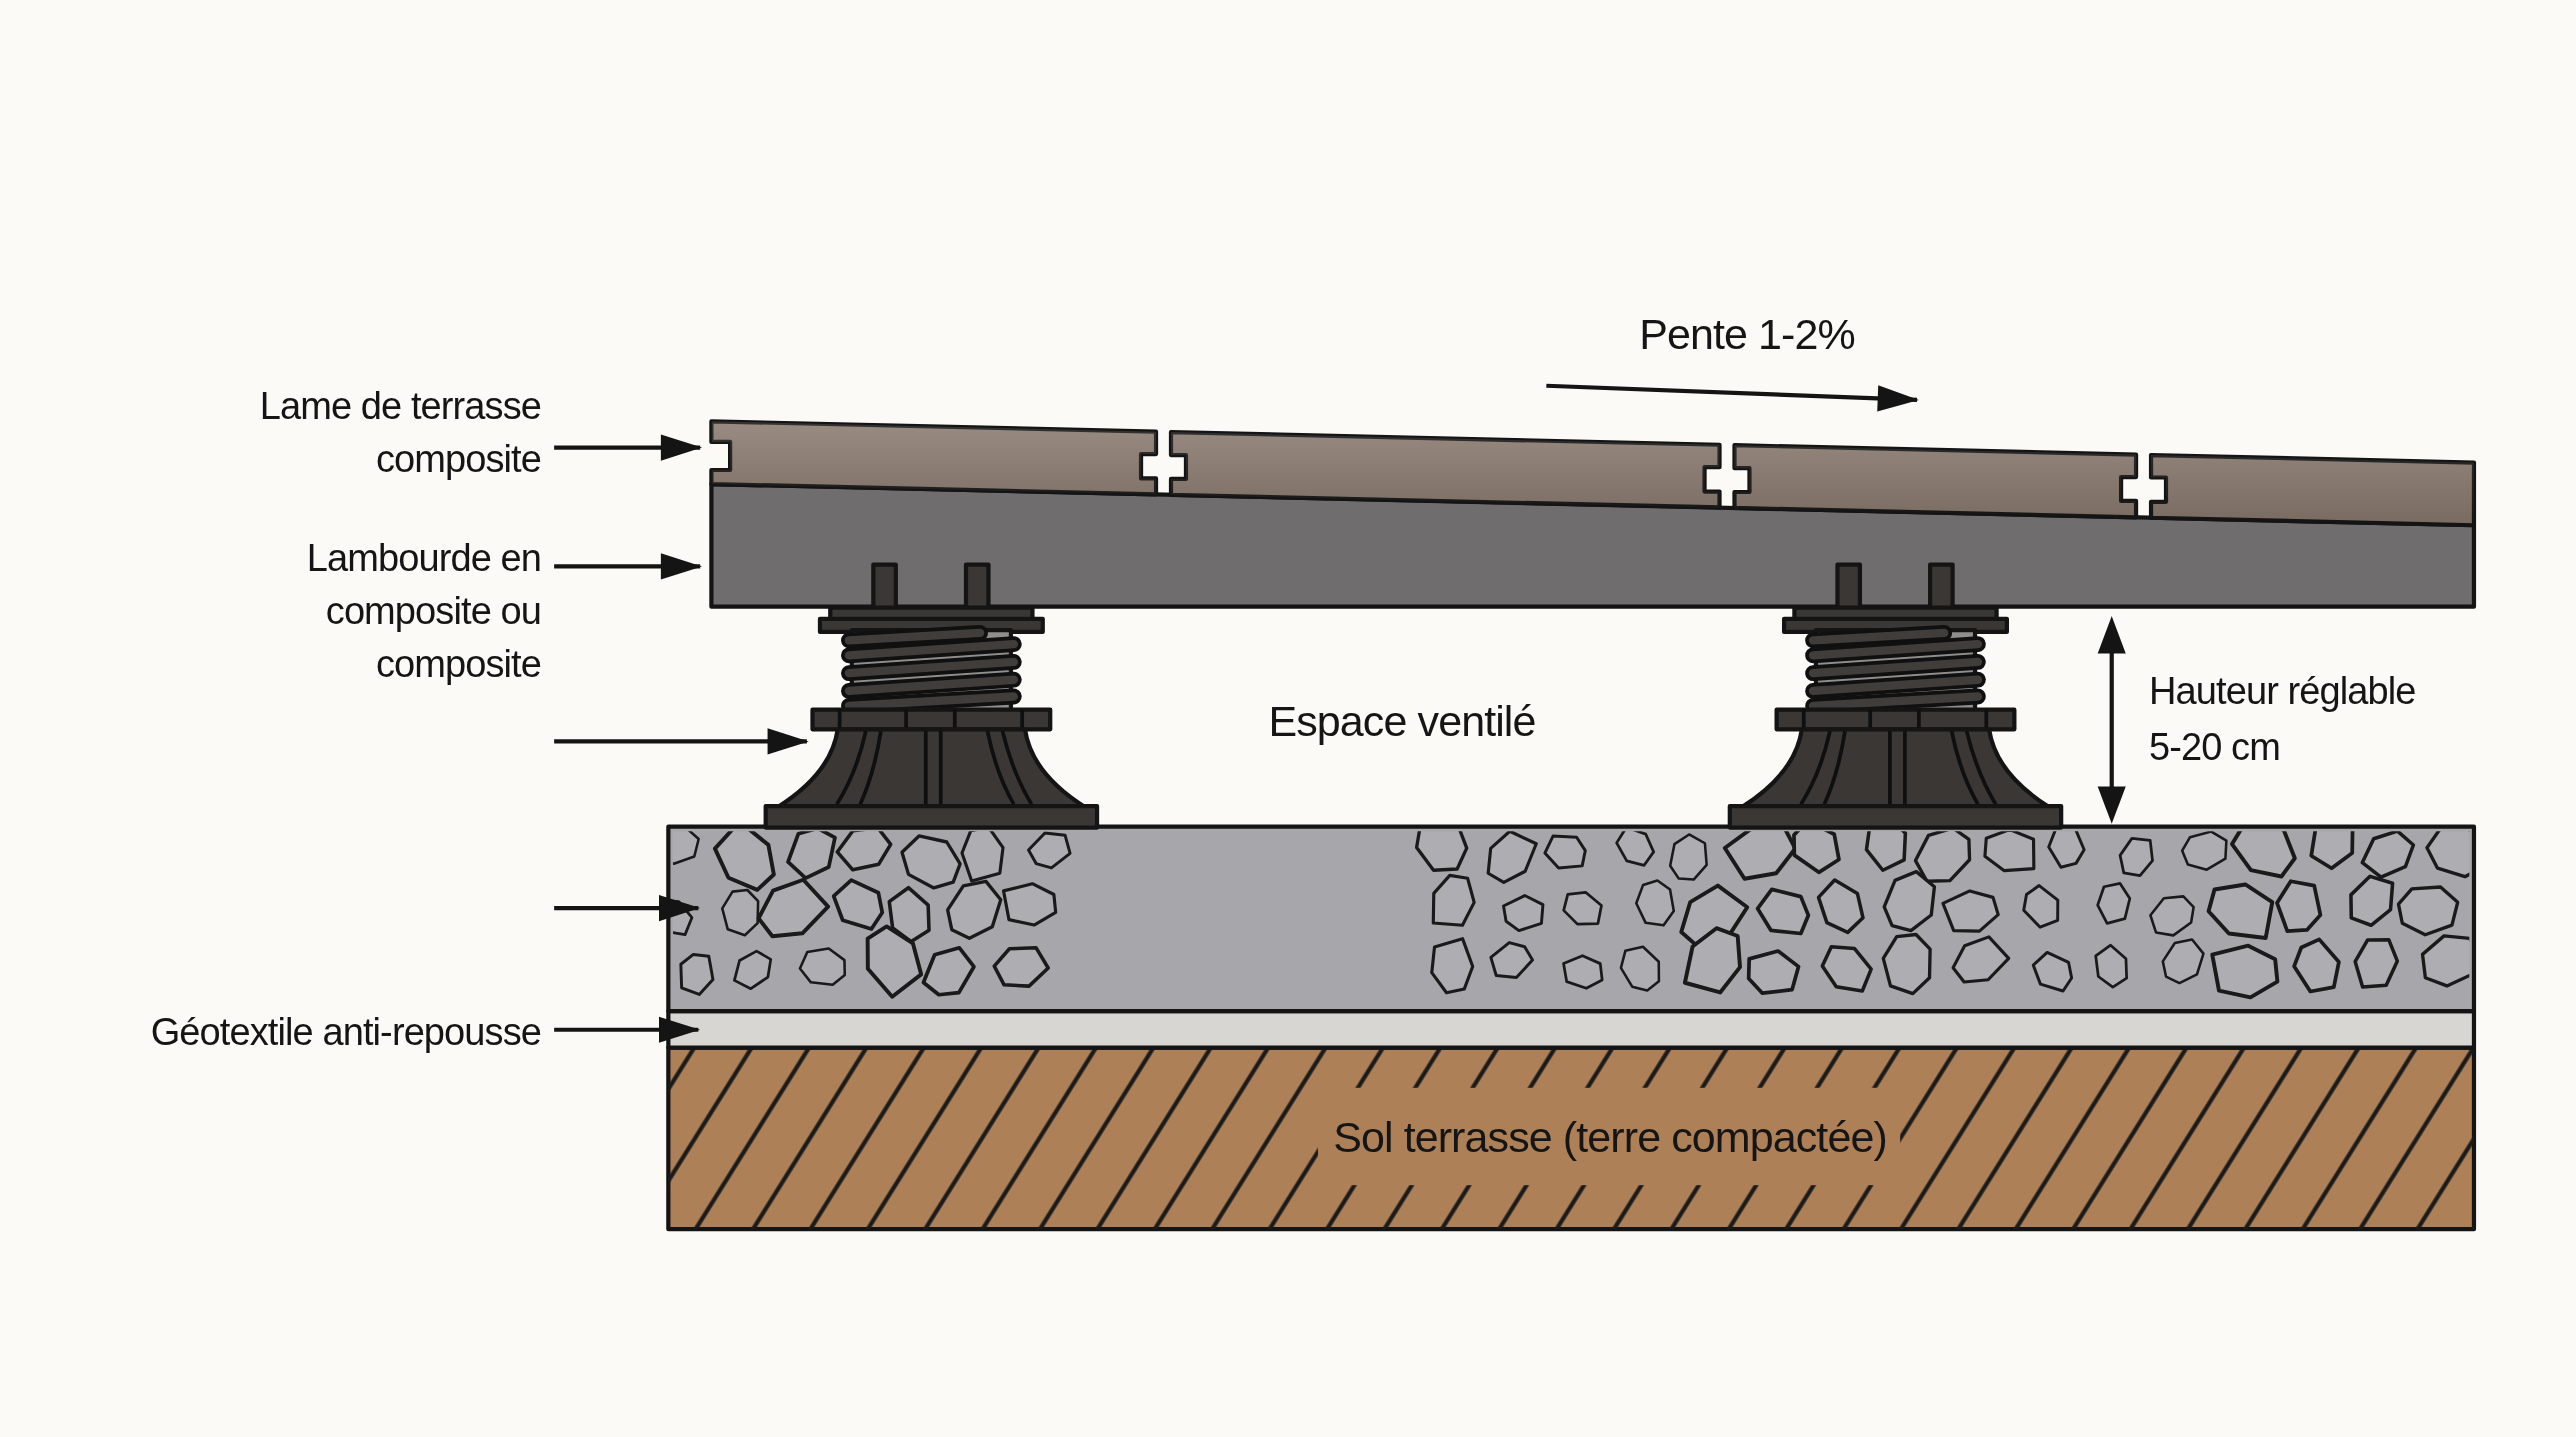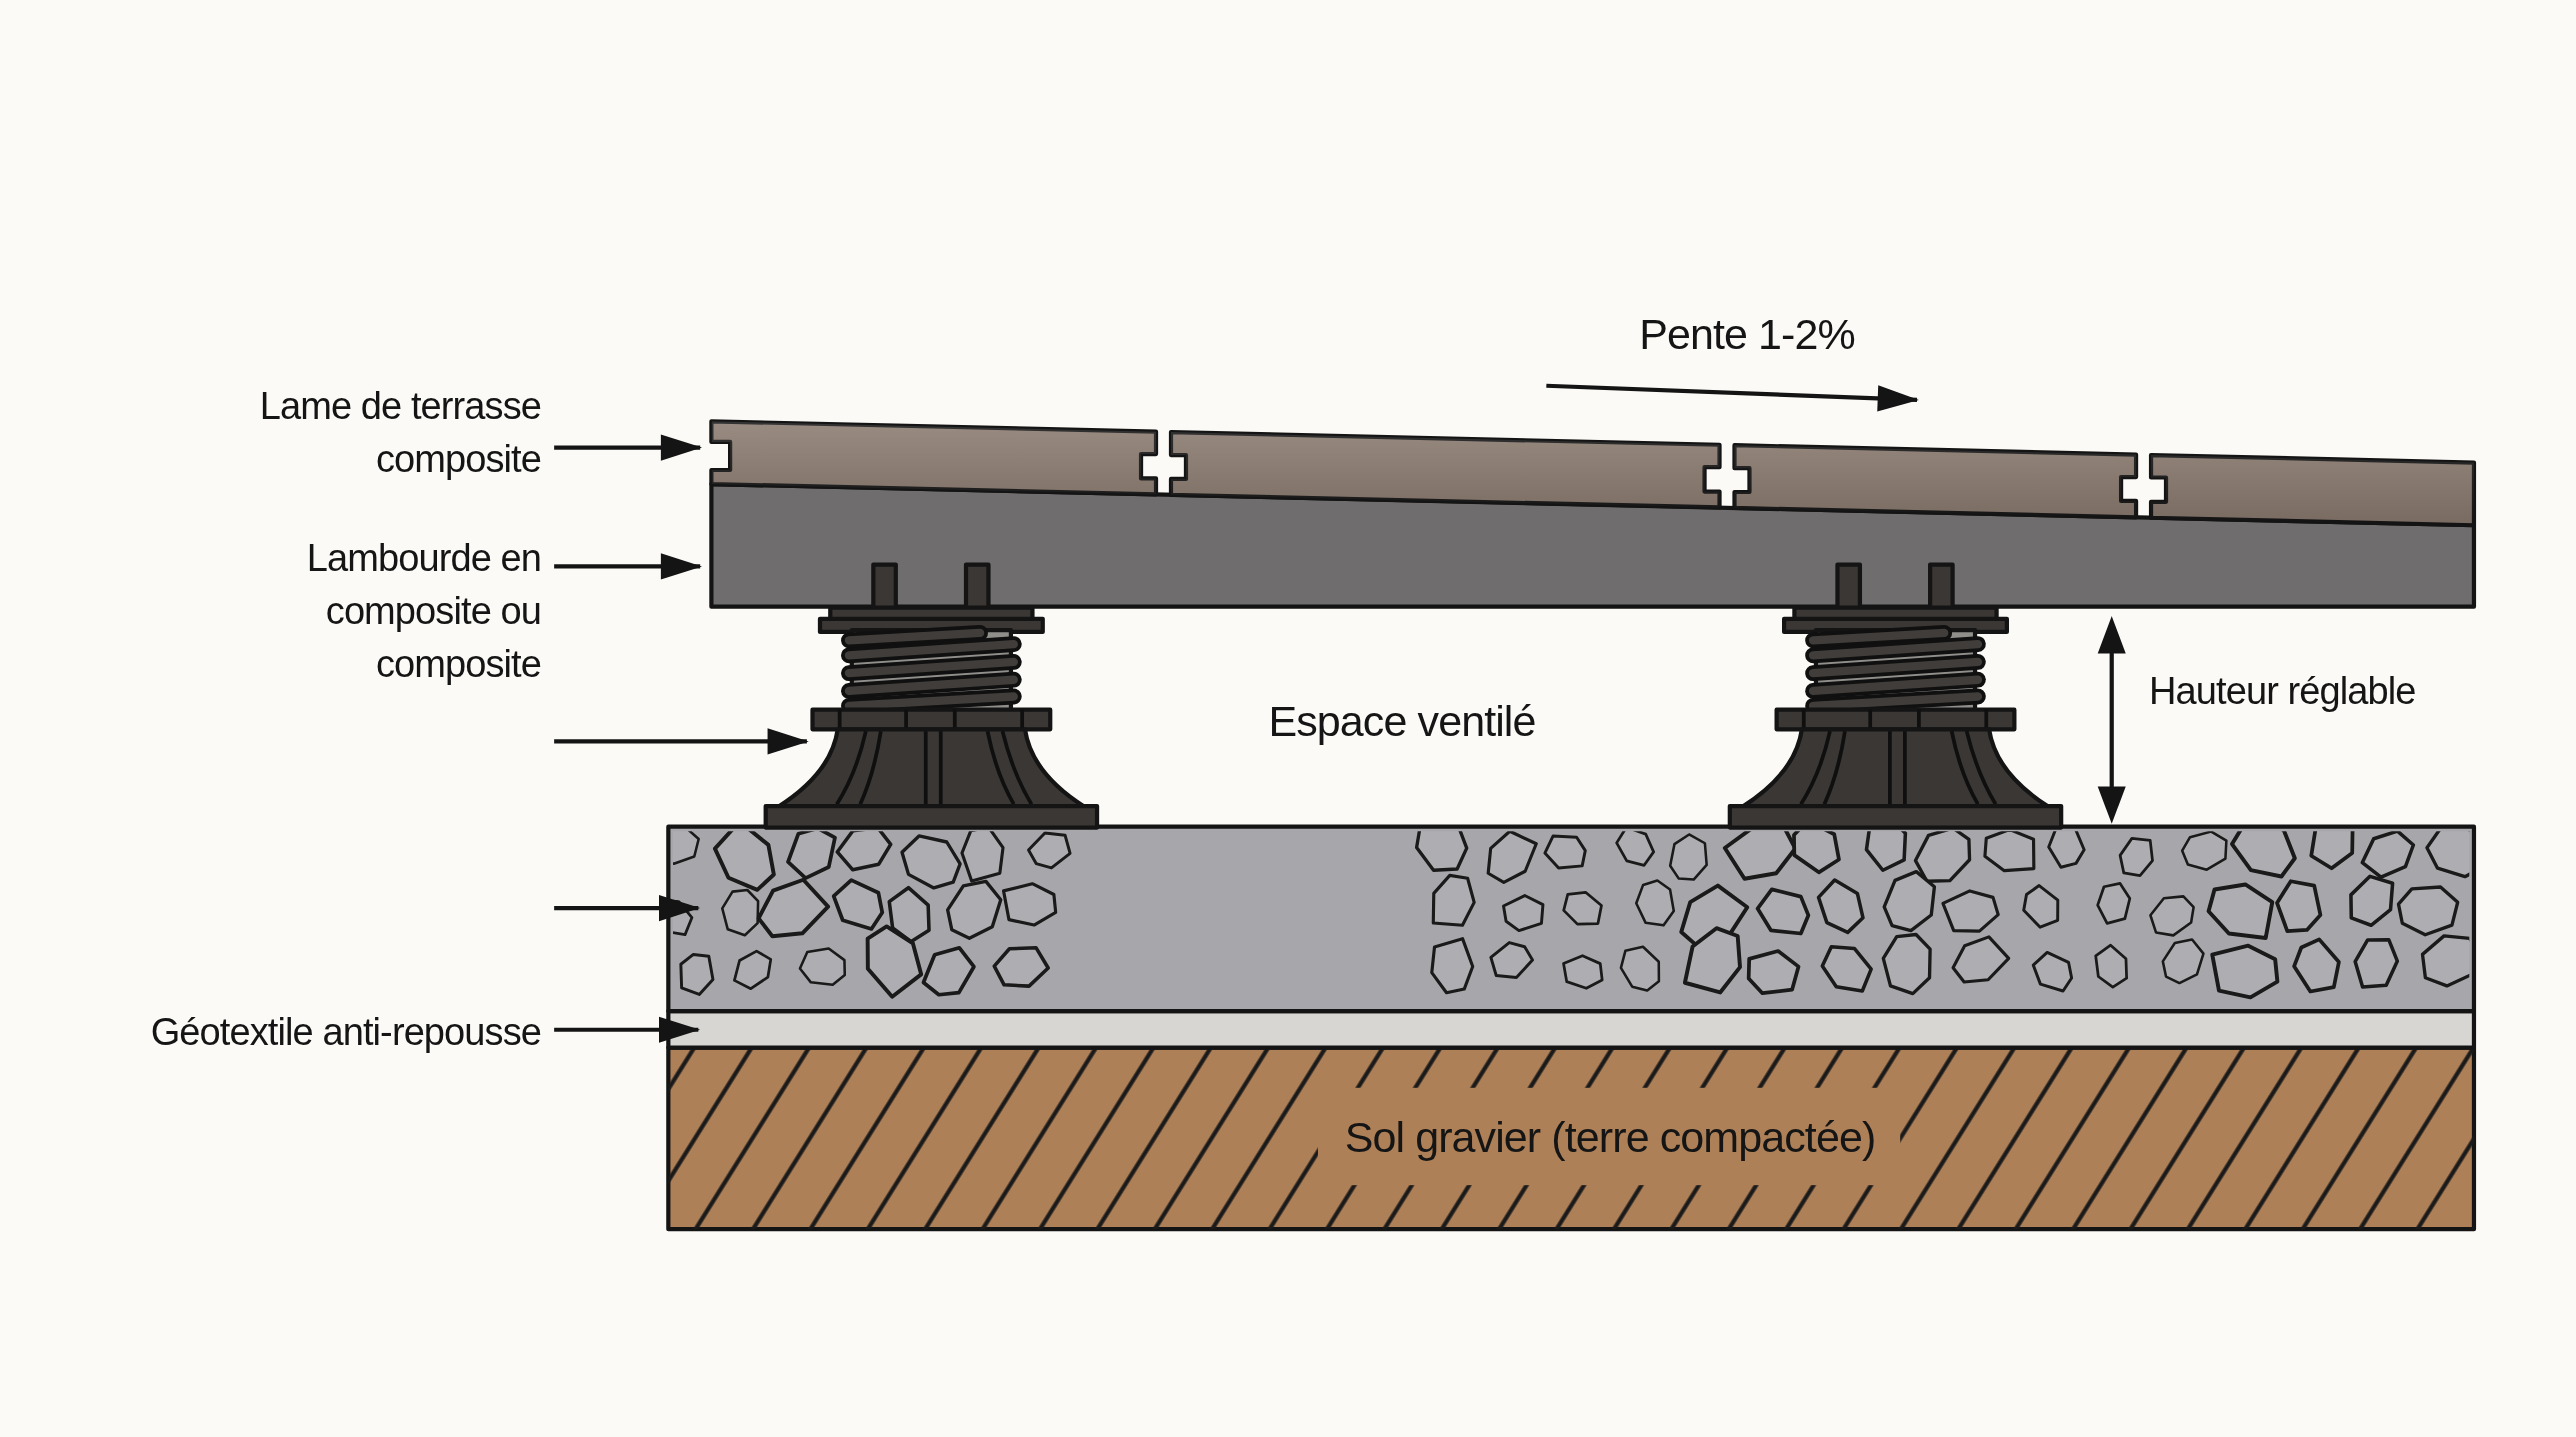--- a/index.html
+++ b/index.html
@@ -243,18 +243,19 @@
 <div class="lbl right" style="right:2035px;top:1006px;">
   <div>Géotextile anti-repousse</div>
 </div>
 
 <div class="lbl center big" style="left:1747px;top:334px;text-align:center;">Pente 1-2%</div>
 
 <div class="lbl center big" style="left:1402px;top:721px;">Espace ventilé</div>
 
 <div class="lbl measure" style="left:2149px;top:663px;">
   <div>Hauteur réglable</div>
-</div>
-
-<div class="lbl center big" style="left:1610px;top:1137px;">Sol gravier (terre compactée)</div>
+  <div>5-20 cm</div>
+</div>
+
+<div class="lbl center big" style="left:1610px;top:1137px;">Sol terrasse (terre compactée)</div>
 
 </div>
 
 
 </body></html>

